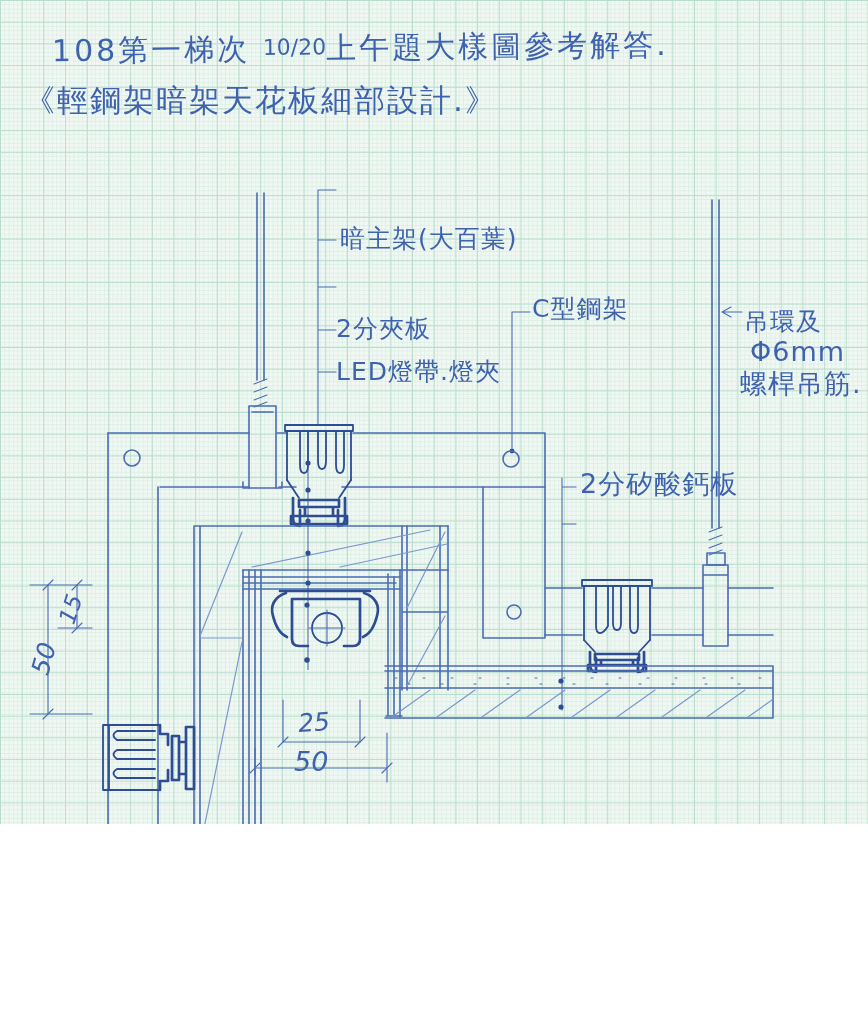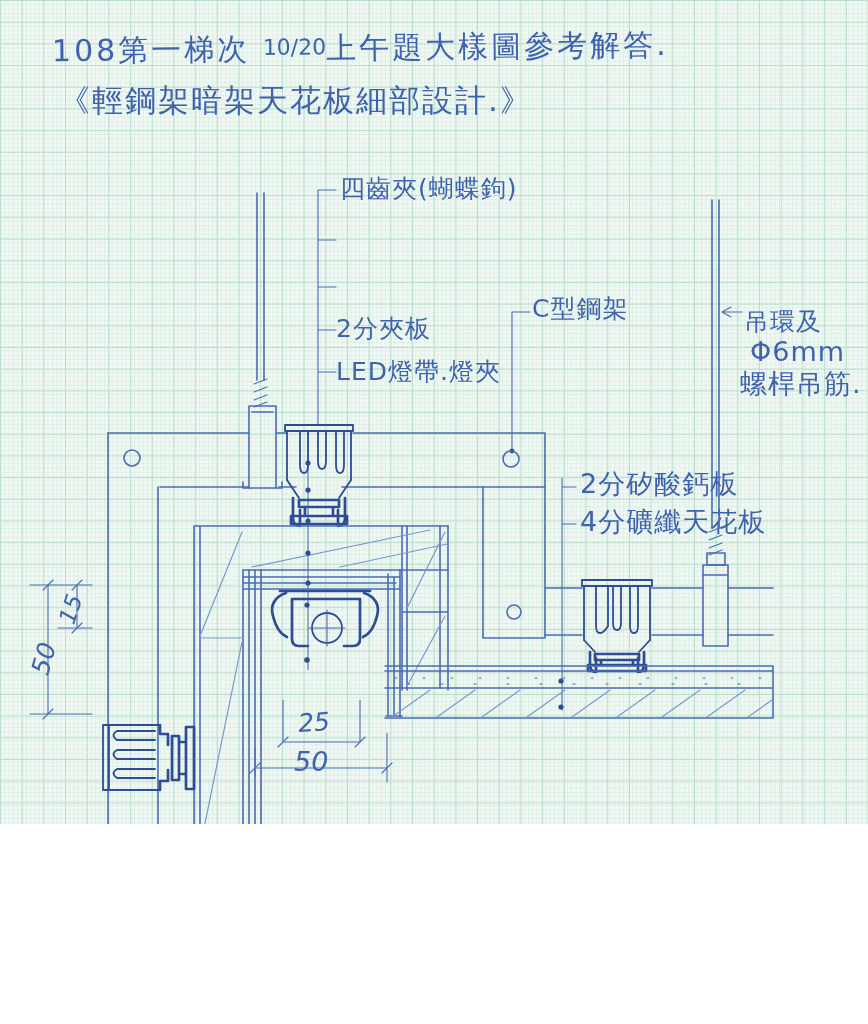--- a/index.html
+++ b/index.html
@@ -30,34 +30,33 @@
   .lt{stroke:#7b97cf;fill:none;stroke-width:1.2;stroke-linecap:round;}
   .dot{fill:#2d4c94;stroke:none;}
   .cl{stroke:#35549b;fill:none;stroke-width:0.9;}
 </style>
 </head>
 <body>
 
 <div id="page">
 
   <div class="hw t1" style="left:52px;top:28px;"><span>108第一梯次</span> <span class="frac">10/20</span><span>上午題大樣圖參考解答.</span></div>
-  <div class="hw t2" style="left:24px;top:80px;padding-left:35px;">《輕鋼架暗架天花板細部設計.》</div>
+  <div class="hw t2" style="left:24px;top:80px;">《輕鋼架暗架天花板細部設計.》</div>
 
-  <div class="hw lbl" style="left:340px;top:172px;">四齒夾(蝴蝶鉤)</div>
+  <div class="hw lbl" style="left:340px;top:222px;">暗主架(大百葉)</div>
   <div class="hw lbl" style="left:336px;top:312px;">2分夾板</div>
   <div class="hw lbl" style="left:336px;top:355px;">LED燈帶.燈夾</div>
 
   <div class="hw lbl" style="left:532px;top:292px;">C型鋼架</div>
 
   <div class="hw lbl" style="left:744px;top:305px;">吊環及</div>
   <div class="hw lbl-s" style="left:750px;top:336px;">Φ6mm</div>
   <div class="hw lbl-s" style="left:740px;top:366px;">螺桿吊筋.</div>
 
   <div class="hw lbl-s" style="left:580px;top:466px;text-align:center;">2分矽酸鈣板</div>
-  <div class="hw lbl-s" style="left:580px;top:504px;">4分礦纖天花板</div>
 
   <div class="hw dim" style="left:56px;top:596px;transform:rotate(-72deg);">15</div>
   <div class="hw dim" style="left:28px;top:644px;font-size:25px;transform:rotate(-74deg);">50</div>
   <div class="hw dim" style="left:298px;top:708px;font-size:25px;transform:rotate(-4deg);">25</div>
   <div class="hw dim" style="left:294px;top:746px;font-size:27px;">50</div>
 
   <svg width="868" height="1024" viewBox="0 0 868 1024">
 
     <g>
       <path class="thin" d="M318,190 V425 M318,190 H336 M318,240 H336 M318,287 H336 M318,330 H336 M318,372 H336"></path>

